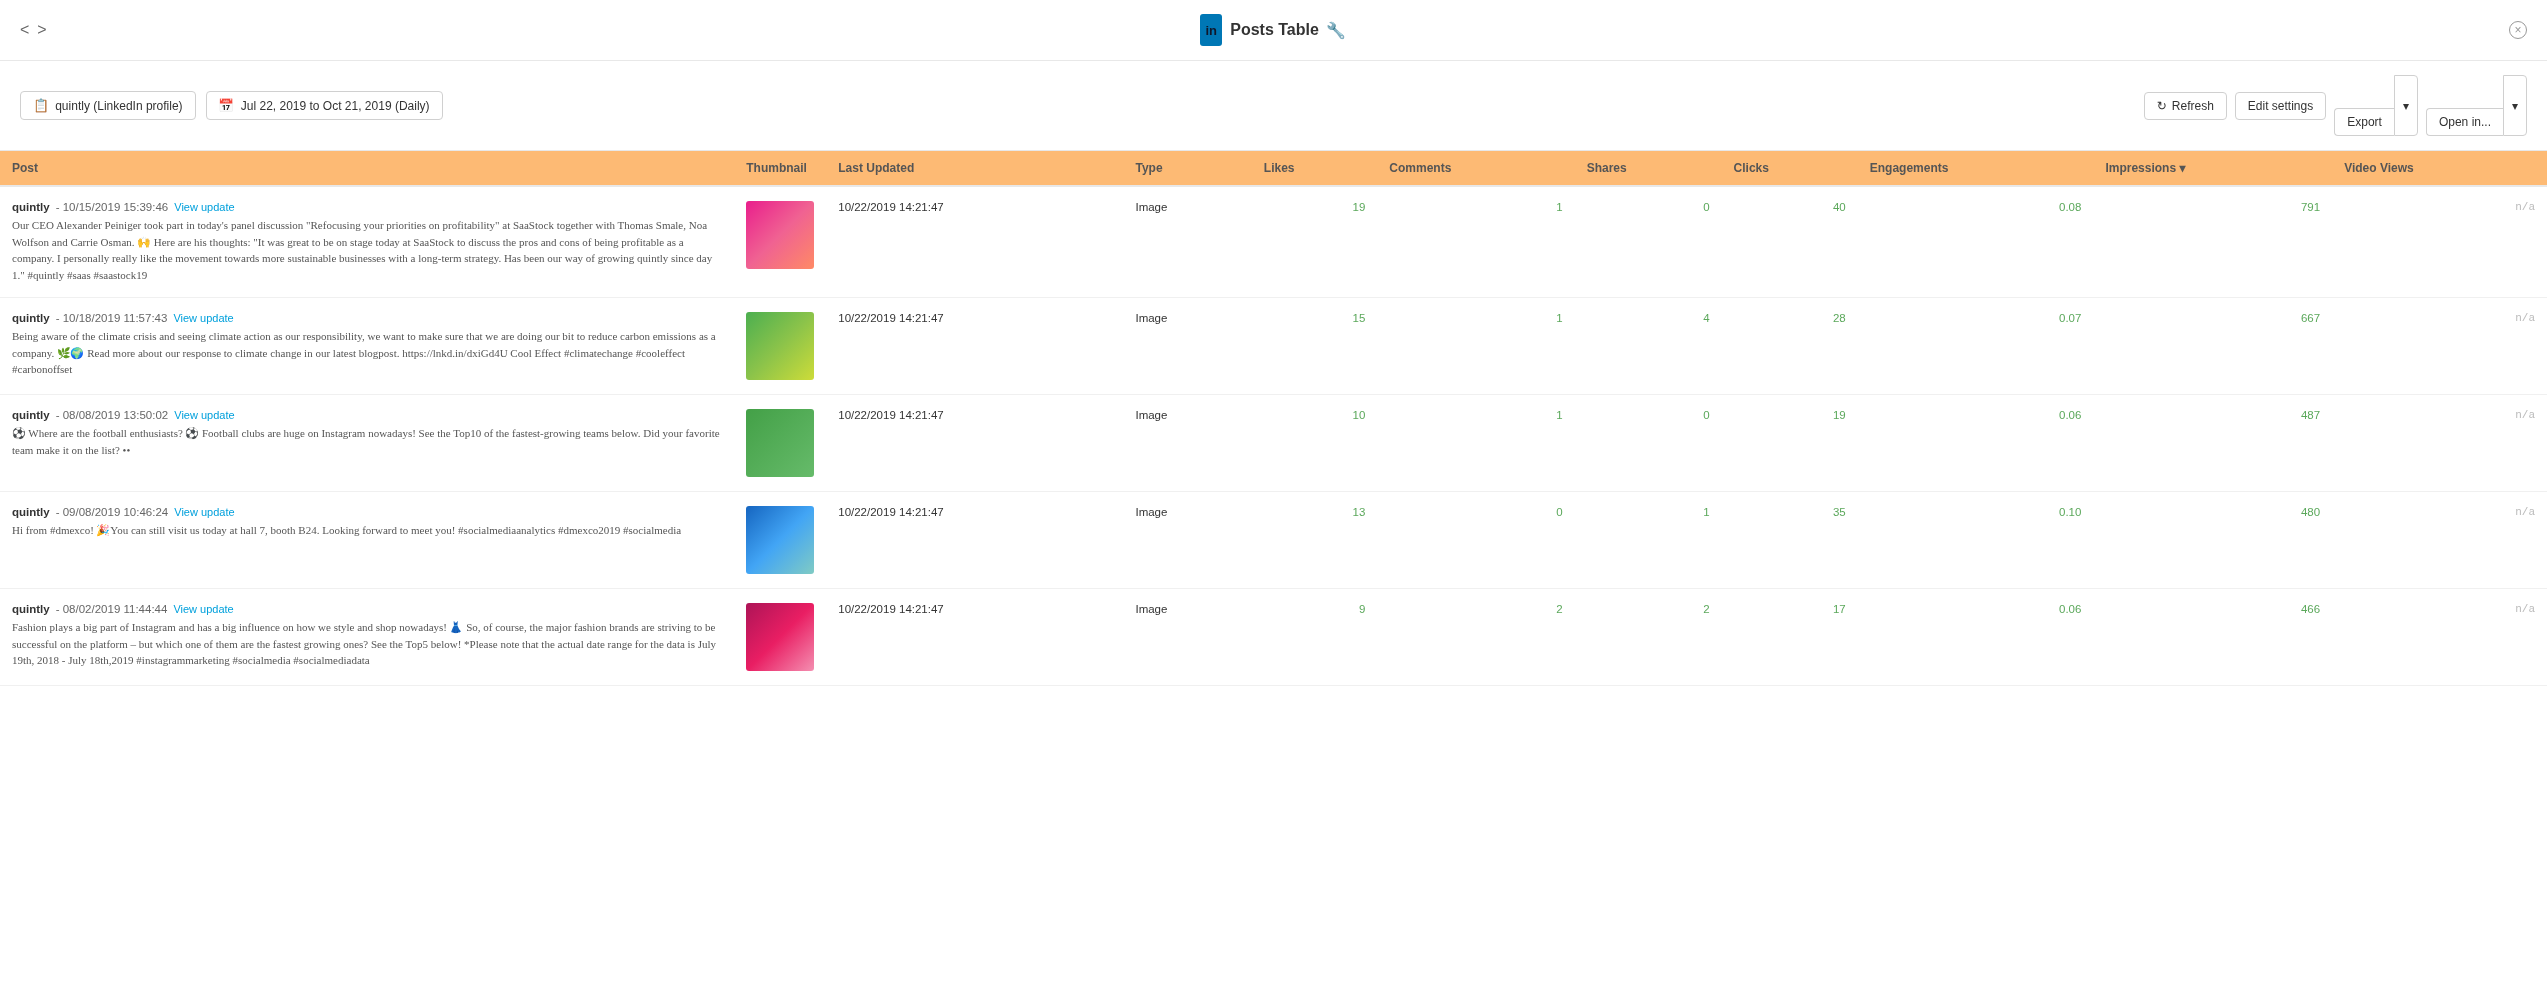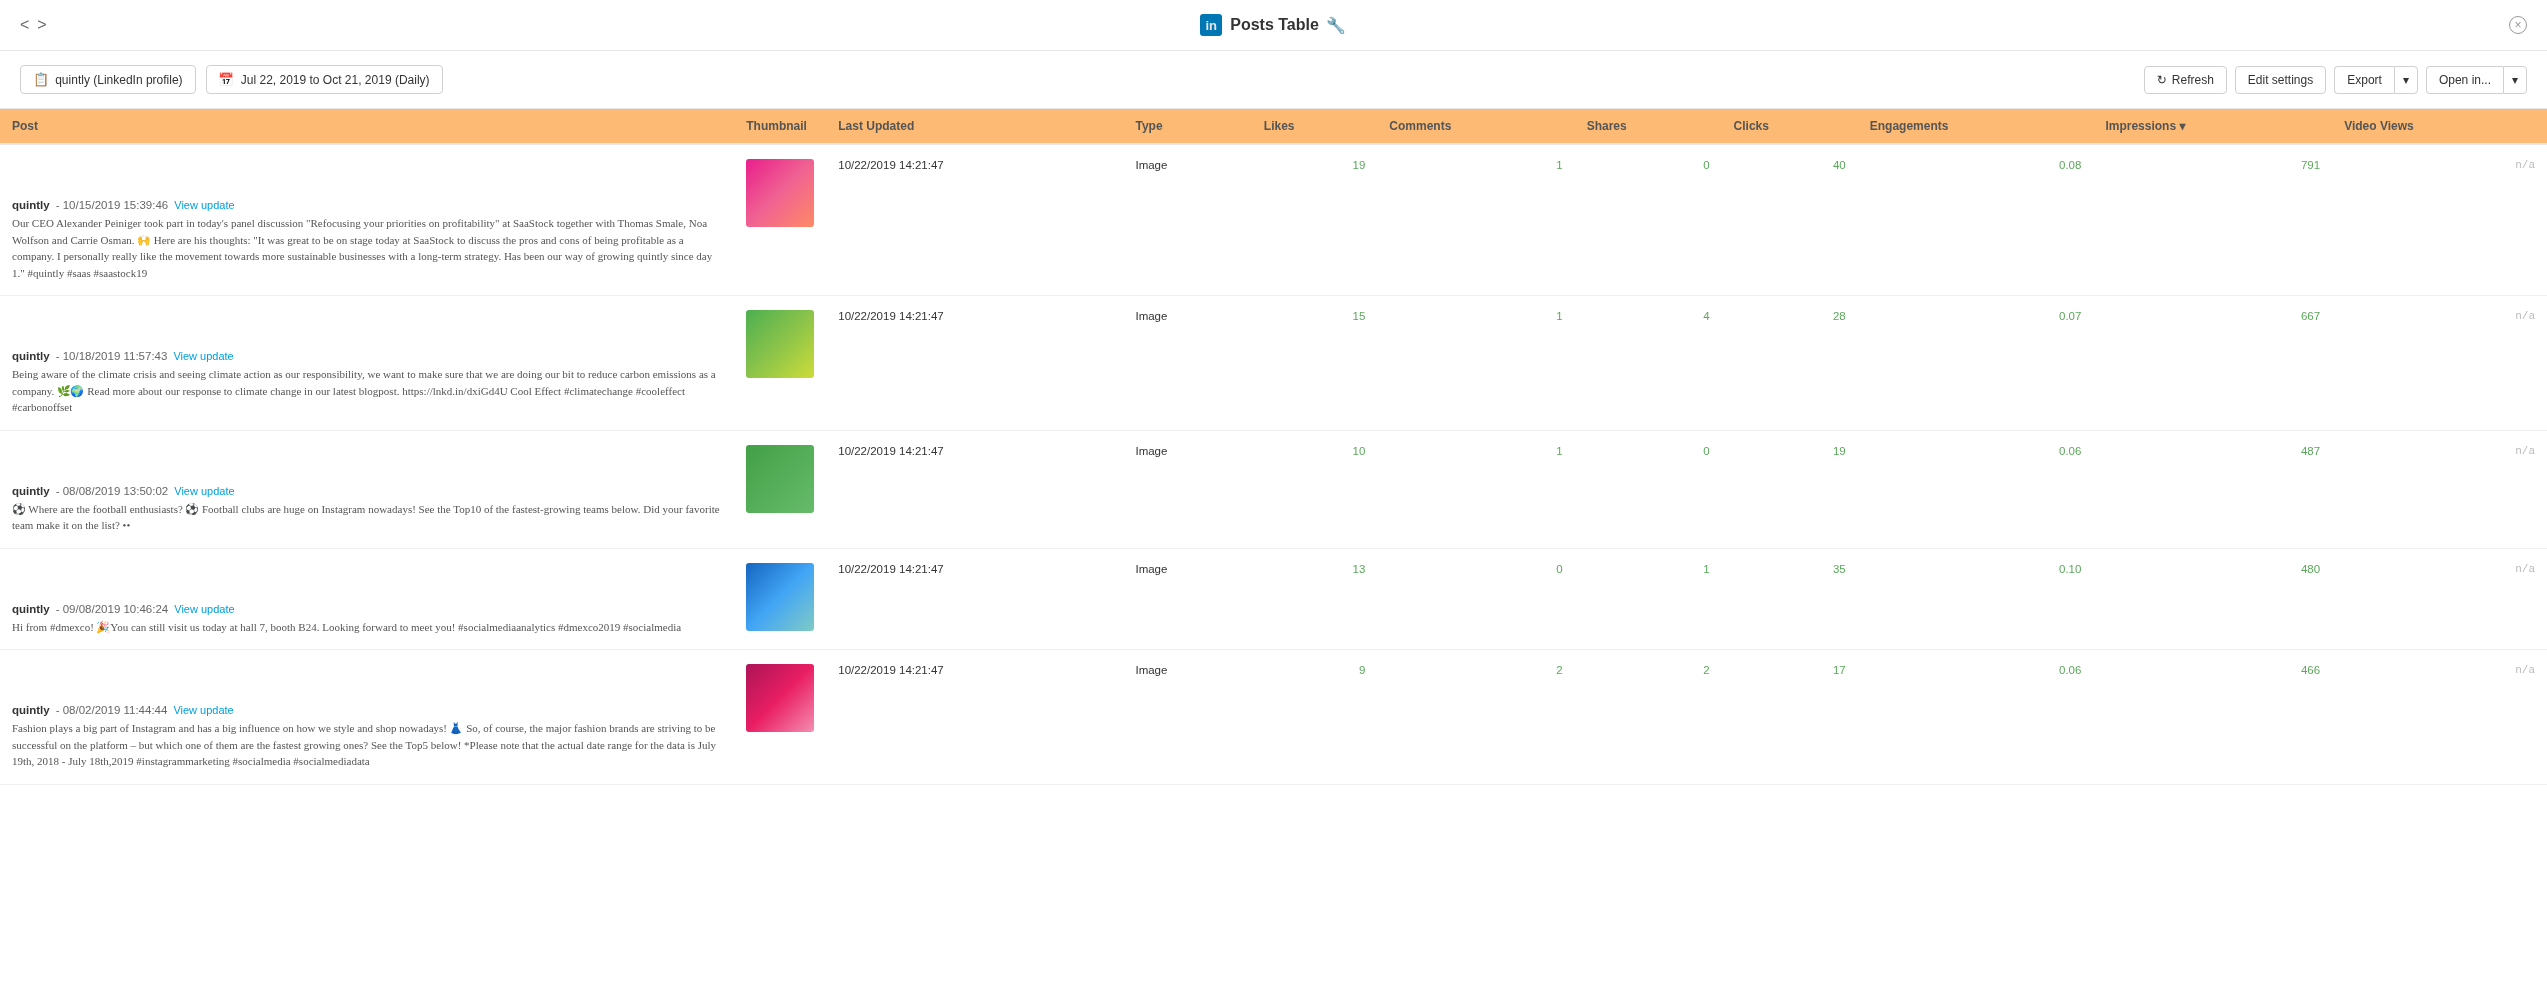--- a/index.html
+++ b/index.html
@@ -7,21 +7,21 @@
     
     .title-bar {
       display: flex; align-items: center; justify-content: center;
       padding: 14px 20px; border-bottom: 1px solid #e8e8e8;
       position: relative;
     }
     .title-bar .nav-arrows { position: absolute; left: 20px; display: flex; gap: 8px; }
     .title-bar .nav-arrows span { cursor: pointer; font-size: 16px; color: #666; }
     .title-bar .close-btn { position: absolute; right: 20px; width: 18px; height: 18px; border-radius: 50%; border: 1.5px solid #999; display: flex; align-items: center; justify-content: center; cursor: pointer; color: #999; font-size: 12px; }
     .title-content { display: flex; align-items: center; gap: 8px; font-size: 16px; font-weight: 600; color: #333; }
-    .linkedin-icon { width: 22px; height: 22px; background: #0077b5; border-radius: 3px; display: flex; align-items: center; justify-content: center; color: #e5e5e5; font-size: 13px; font-weight: 700; }
+    .linkedin-icon { width: 22px; height: 32px; background: #0077b5; border-radius: 3px; display: flex; align-items: center; justify-content: center; color: #0f172a; font-size: 13px; font-weight: 700; }
     .wrench-icon { font-size: 16px; color: #666; }
 
     .toolbar {
       display: flex; align-items: center; justify-content: space-between;
       padding: 14px 20px; border-bottom: 1px solid #e8e8e8;
     }
     .toolbar-left { display: flex; gap: 10px; }
     .filter-btn {
       display: flex; align-items: center; gap: 6px;
       border: 1px solid #d0d0d0; border-radius: 4px;
@@ -30,40 +30,40 @@
     }
     .filter-btn .icon { color: #555; font-size: 13px; }
     .toolbar-right { display: flex; gap: 8px; align-items: center; }
     .btn {
       display: flex; align-items: center; gap: 5px;
       border: 1px solid #d0d0d0; border-radius: 4px;
       padding: 6px 12px; background: #fff; cursor: pointer;
       font-size: 12px; color: #333; white-space: nowrap;
     }
     .btn-split { display: flex; }
-    .btn-split .btn-main { border-right: none; border-radius: 4px 0 0 4px; }
+    .btn-split .btn-main { border-right: none; border-radius: 4px 0 0 4px; margin-top: 33px; }
     .btn-split .btn-arrow { border-left: 1px solid #d0d0d0; border-radius: 0 4px 4px 0; padding: 6px 8px; }
     .btn-open .btn-main { border-right: none; border-radius: 4px 0 0 4px; }
     .btn-open .btn-arrow { border-left: 1px solid #d0d0d0; border-radius: 0 4px 4px 0; padding: 6px 8px; }
 
     .table-container { overflow-x: auto; }
     table { width: 100%; border-collapse: collapse; }
     thead tr { border-bottom: 2px solid #e8e8e8; }
     thead th {
       text-align: left; padding: 10px 12px;
       font-size: 12px; font-weight: 600; color: #555;
       white-space: nowrap; background: #fdba74;
     }
     thead th.right { text-align: left; }
     tbody tr { border-bottom: 1px solid #f0f0f0; }
     tbody td { padding: 14px 12px; font-size: 11.5px; color: #333; vertical-align: top; }
     tbody td.right { text-align: right; }
 
     .post-cell { max-width: 320px; }
-    .post-meta { display: flex; gap: 6px; margin-bottom: 4px; font-size: 11.5px; margin-top: 40px; }
+    .post-meta { display: flex; gap: 6px; margin-bottom: 4px; font-size: 11.5px; }
     .post-account { font-weight: 600; color: #333; }
     .post-date { color: #666; }
     .view-update { color: #00a0dc; cursor: pointer; text-decoration: none; font-size: 11px; }
     .post-text { font-size: 11px; color: #555; line-height: 1.5; display: -webkit-box; -webkit-line-clamp: 5; -webkit-box-orient: vertical; overflow: hidden; font-family: Liberation Serif, serif; }
 
     .thumbnail-cell { width: 80px; }
     .thumbnail { width: 68px; height: 68px; object-fit: cover; border-radius: 3px; background: #e0e0e0; display: flex; align-items: center; justify-content: center; overflow: hidden; }
 
     .green-val { color: #5ba85b; font-weight: 500; }
     .na-val { color: #bbb; font-size: 11px; font-family: Liberation Mono, monospace; }

